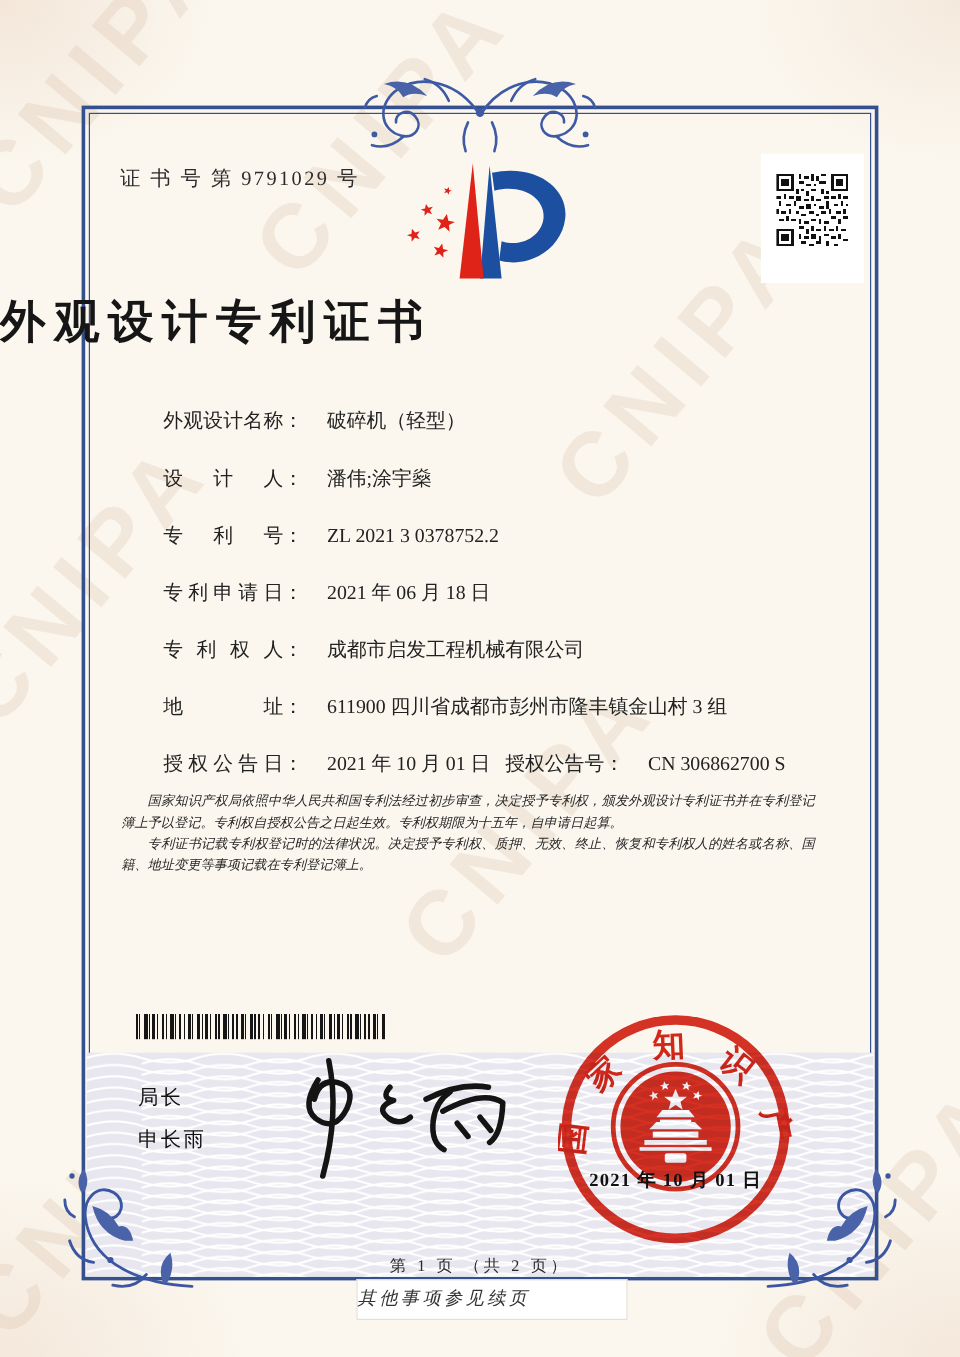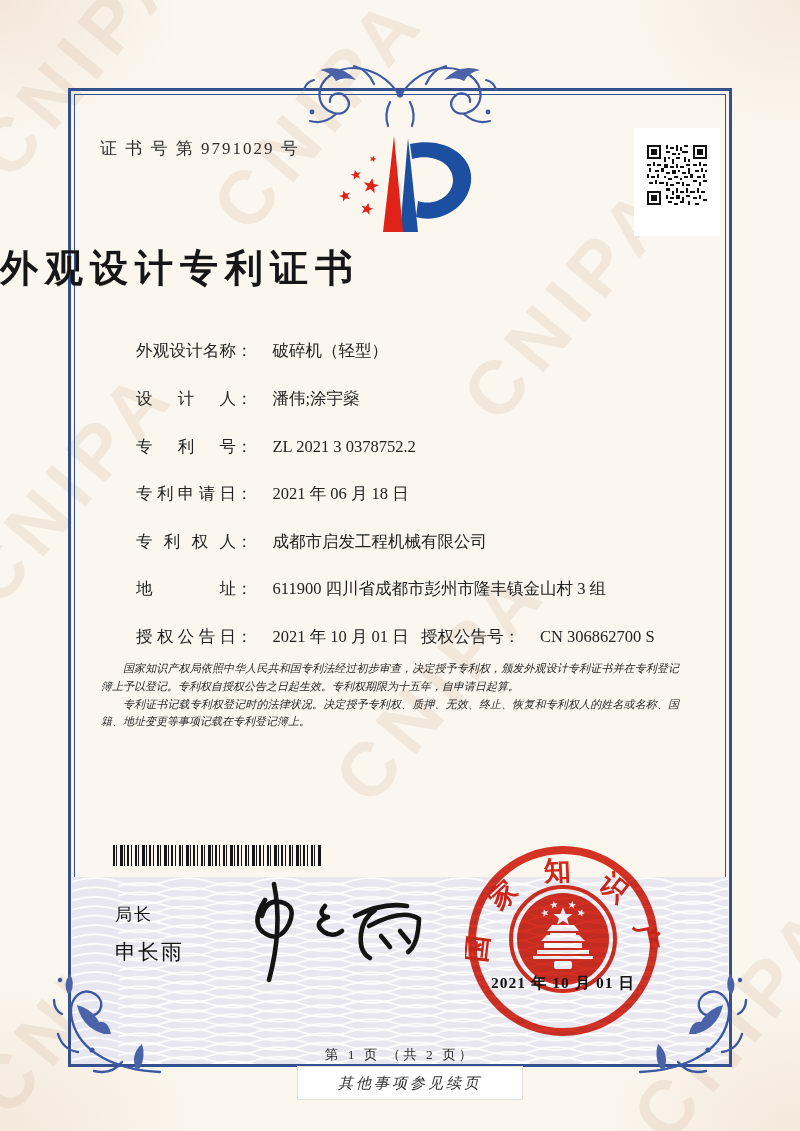--- a/index.html
+++ b/index.html
@@ -51,31 +51,31 @@
       #151515 3px 4px, transparent 4px 7px,
       #151515 7px 10px, transparent 10px 11px,
       #151515 11px 12px, transparent 12px 14px,
       #151515 14px 16px, transparent 16px 18px,
       #151515 18px 19px, transparent 19px 22px);
   }
   
   .sig-title{ position:absolute; left:115px; top:903px; font-family:"Liberation Sans","DejaVu Sans",sans-serif;
               font-size:17px; color:#111; letter-spacing:2px; }
   .sig-name{ position:absolute; left:115px; top:938px; font-family:"Liberation Sans","DejaVu Sans",sans-serif;
-             font-size:21px; color:#111; letter-spacing:2px; }
+             font-size:17px; color:#111; letter-spacing:2px; }
   .sig-hand{ position:absolute; left:225px; top:878px; width:222px; height:108px; }
   
   .seal{ position:absolute; left:465px; top:843px; width:196px; height:196px; mix-blend-mode:multiply; }
   .seal-date{ position:absolute; left:465px; top:973px; width:196px; text-align:center;
               font-size:15.5px; letter-spacing:1px; color:#111; font-weight:bold; }
   
   .page-footer{ position:absolute; left:68px; right:68px; top:1030px; text-align:center;
                 font-size:13.5px; letter-spacing:3px; color:#2a2a2a;margin-top:16px; }
   .cont-box{ position:absolute; left:297px; top:1066px; width:226px; height:34px;
-             background:#fff; border:1px solid #e4e0d7; text-align:center;
+             background:#fff; border:1px solid #e4e0d7; 
              line-height:33px; font-size:15px; letter-spacing:3px; color:#333;
              font-style:italic; }
   
   .orn-top{ position:absolute; left:278px; top:50px; width:244px; height:82px; }
   .orn-bl{ position:absolute; left:48px; top:954px; width:118px; height:124px; }
   .orn-br{ position:absolute; left:634px; top:954px; width:118px; height:124px; transform:scaleX(-1); }
 </style>
 </head>
 <body>
 

